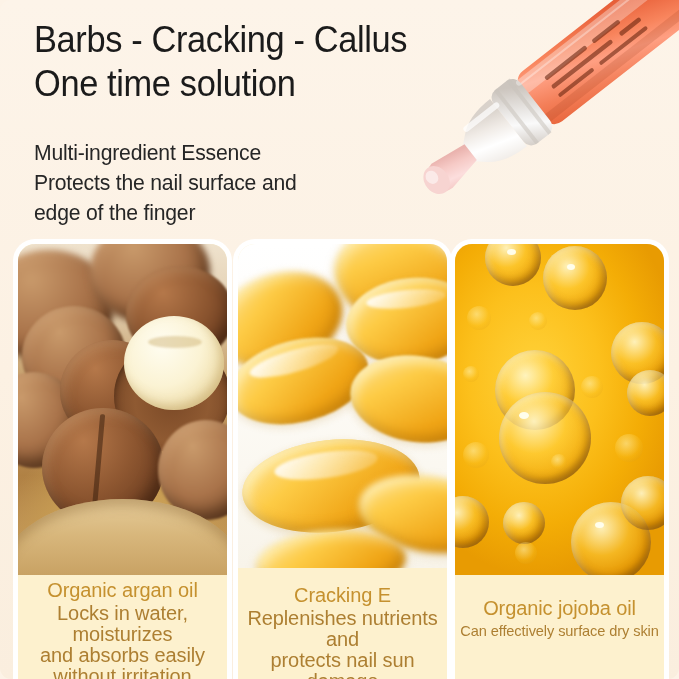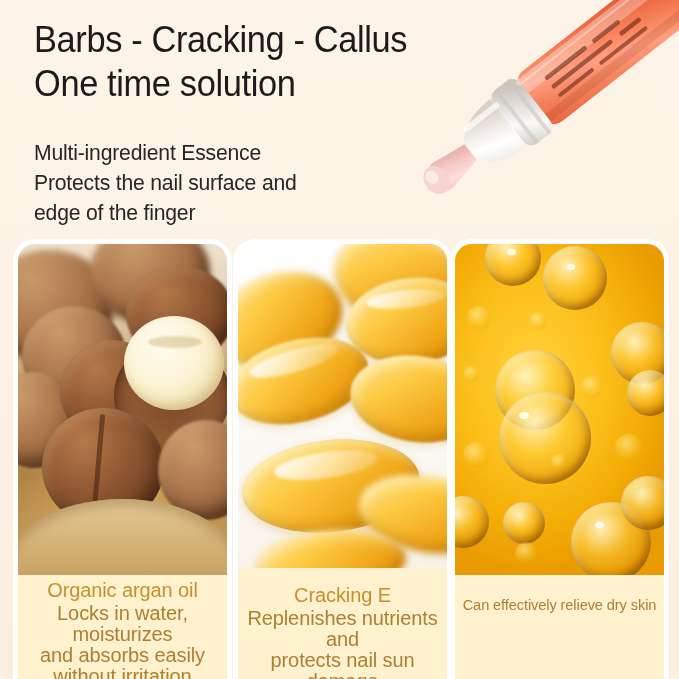--- a/index.html
+++ b/index.html
@@ -393,18 +393,19 @@
           <div class="bubble-s" style="left:60px;  top:298px; width:22px; height:22px;"></div>
           <div class="bubble-s" style="left:8px;   top:122px; width:16px; height:16px;"></div>
 
           <div class="bubble-spec" style="left:52px;  top:5px;   width:9px;  height:6px;"></div>
           <div class="bubble-spec" style="left:112px; top:20px;  width:8px;  height:6px;"></div>
           <div class="bubble-spec" style="left:64px;  top:168px; width:10px; height:7px;"></div>
           <div class="bubble-spec" style="left:140px; top:278px; width:9px;  height:6px;"></div>
         </div>
       </div>
       <div class="card-body">
-        <div class="card-desc">Can effectively relieve dry skin</div>
+        <div class="card-title">Organic jojoba oil</div>
+        <div class="card-desc">Can effectively surface dry skin</div>
       </div>
     </div>
 
   </div>
 </div>
 
 </body></html>

